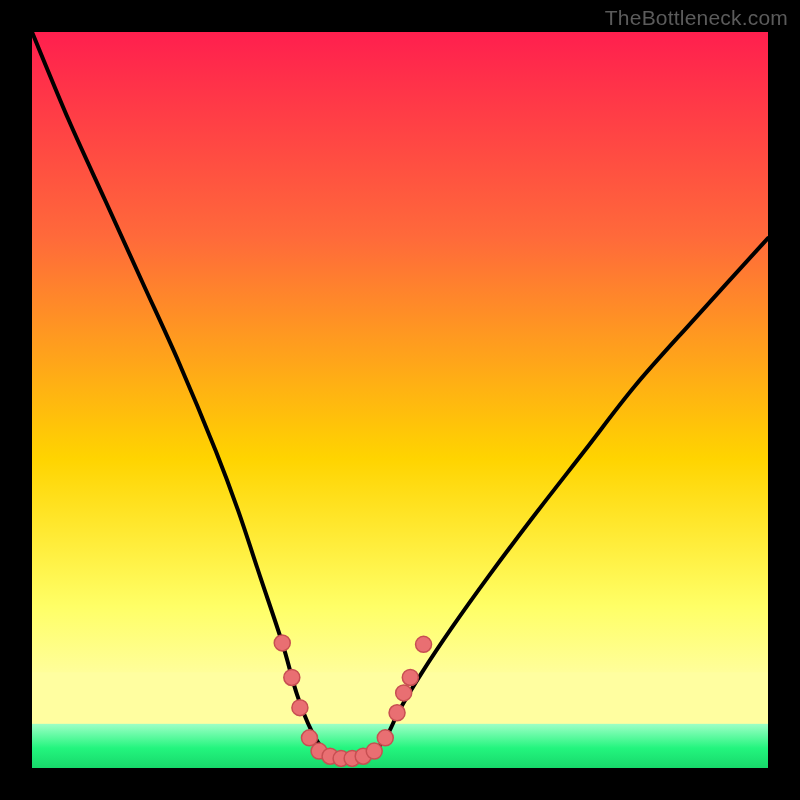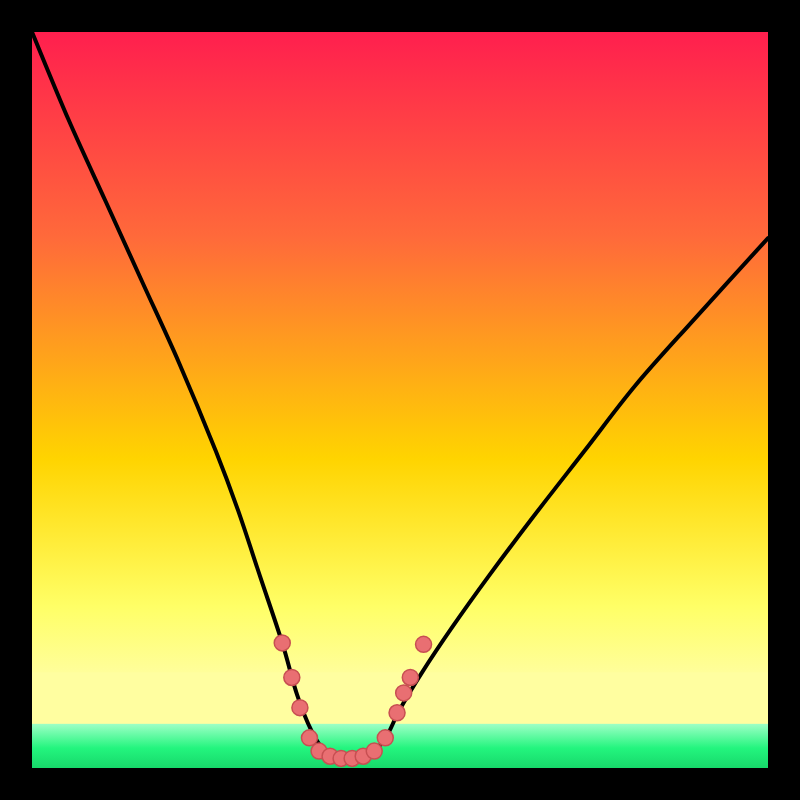--- a/index.html
+++ b/index.html
@@ -32,20 +32,21 @@
     position: absolute;
     left: 0;
     top: 0;
   }
 </style>
 </head>
 <body>
 
 <div class="stage">
 
+  <div class="watermark">TheBottleneck.com</div>
 
   <svg id="chart-svg" width="800" height="800" viewBox="0 0 800 800">
     <defs>
       <linearGradient id="bg-grad" x1="0" y1="0" x2="0" y2="1">
         <stop id="g0" offset="0%" stop-color="#ff1f4e"></stop>
         <stop id="g1" offset="28%" stop-color="#ff6a3a"></stop>
         <stop id="g2" offset="58%" stop-color="#ffd400"></stop>
         <stop id="g3" offset="78%" stop-color="#ffff66"></stop>
         <stop id="g4" offset="88%" stop-color="#fffea0"></stop>
         <stop id="g5" offset="100%" stop-color="#fffea0"></stop>

